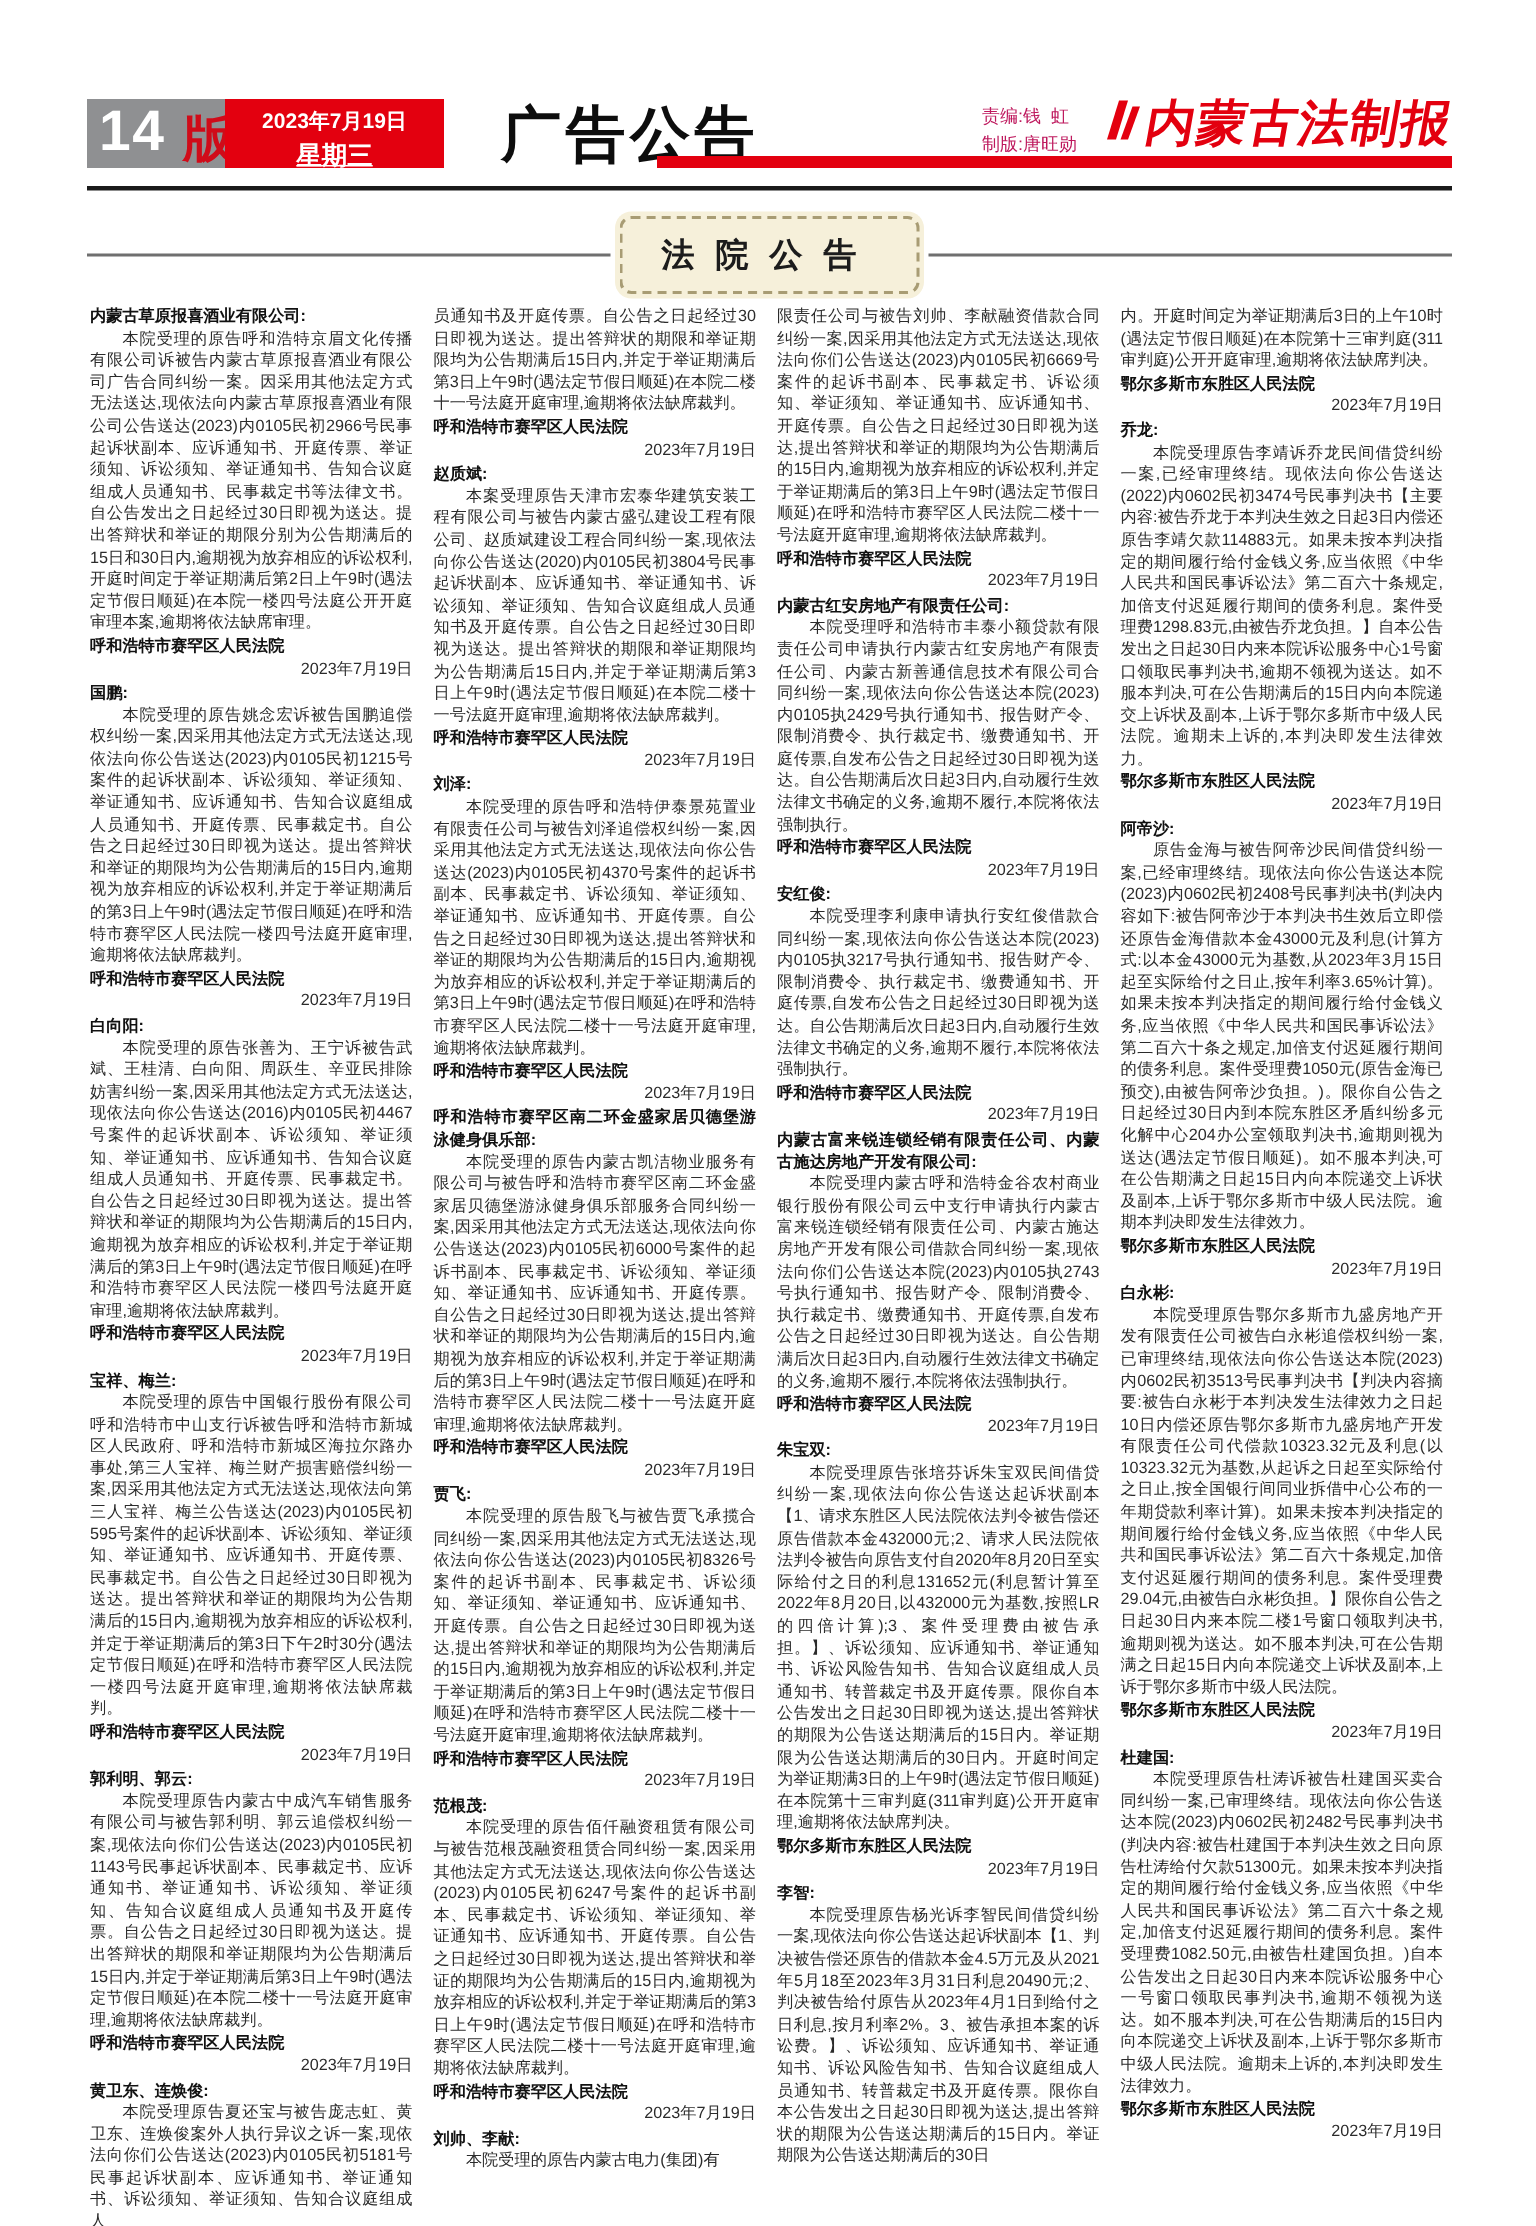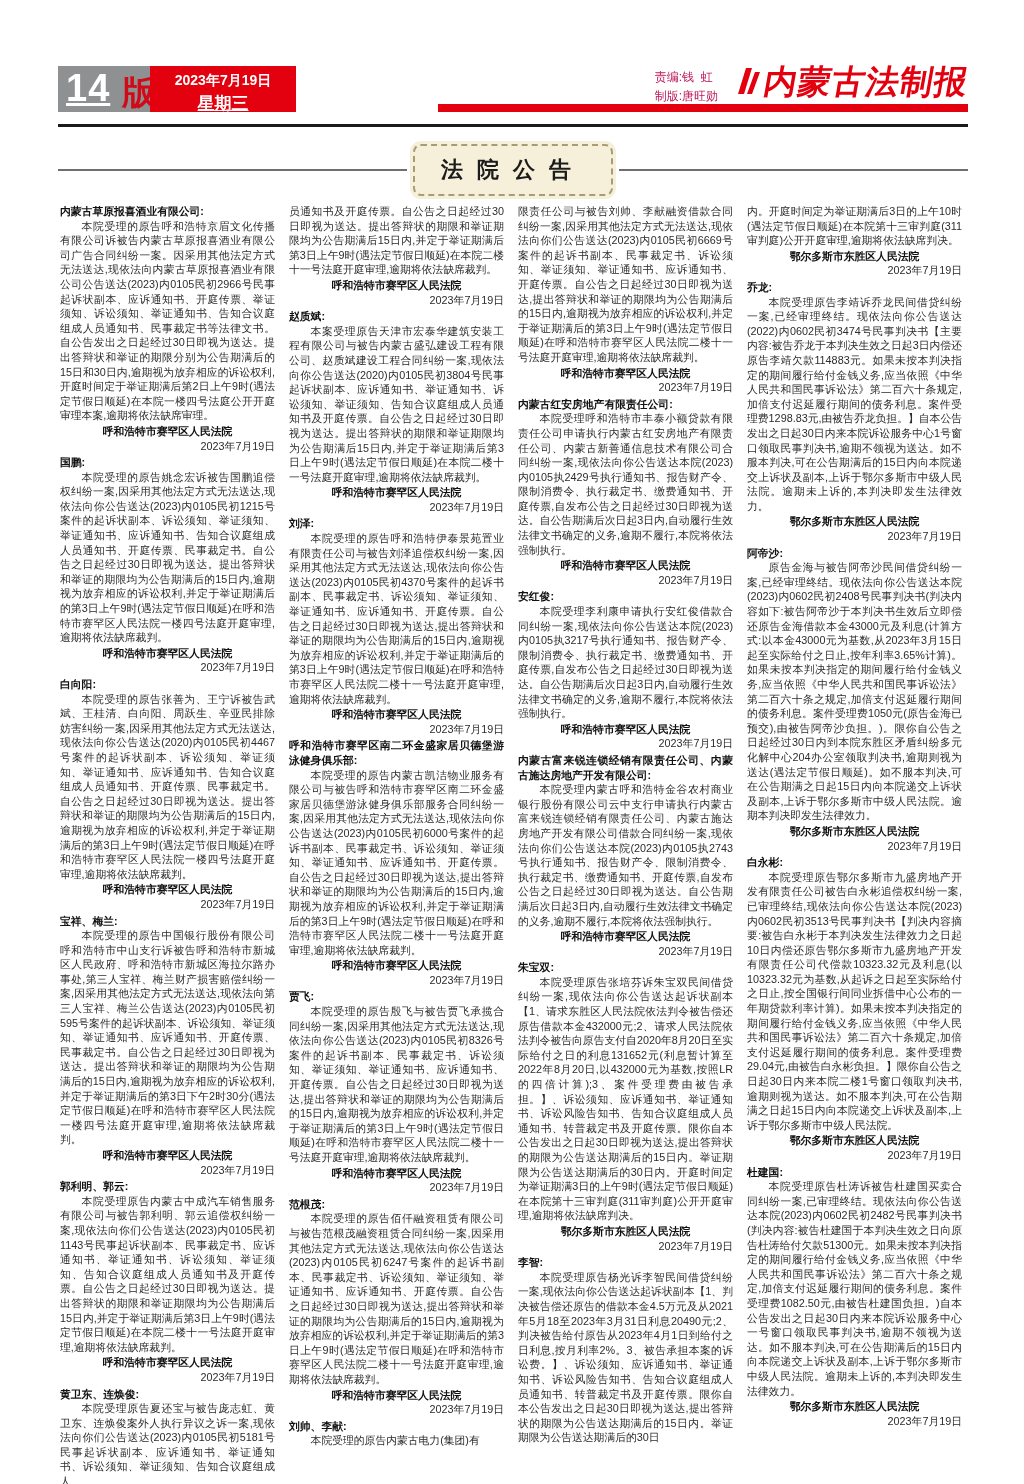--- a/index.html
+++ b/index.html
@@ -6,21 +6,21 @@
   body{
     width:1024px;height:1484px;background:#ffffff;position:relative;
     font-family:"Liberation Sans","DejaVu Sans",sans-serif;
     color:#2a2a2a;overflow:hidden;
   }
   .page{position:absolute;left:0;top:0;width:1024px;height:1484px;}
 
   
   .masthead{position:absolute;left:58px;top:64px;right:56px;height:52px;}
   .pagenum-box{position:absolute;left:0;top:2px;width:92px;height:46px;background:#8f9092;}
-  .pagenum{position:absolute;left:8px;top:1px;color:#ffffff;font-size:38px;font-weight:bold;letter-spacing:1px;text-decoration:underline;}
+  .pagenum{position:absolute;left:8px;top:1px;color:#ffffff;font-size:38px;font-weight:bold;letter-spacing:1px;}
   .ban-char{position:absolute;right:-6px;top:4px;font-size:34px;font-weight:bold;color:#d6000f;opacity:.92;}
   .date-box{position:absolute;left:92px;top:2px;width:146px;height:46px;background:#e3000f;color:#fff;text-align:center;}
   .date-box .d1{font-size:14px;font-weight:bold;margin-top:6px;}
   .date-box .d2{font-size:17px;font-weight:bold;margin-top:2px;text-decoration:underline;}
   .section-title{position:absolute;left:276px;top:-2px;font-size:40px;font-weight:900;color:#0d0d0d;letter-spacing:3px;font-family:"Liberation Sans","DejaVu Sans",sans-serif;}
   .red-underline{position:absolute;left:380px;right:0;top:40px;height:8px;background:#e3000f;}
   .editors{position:absolute;right:250px;top:4px;font-size:12px;color:#be185d;line-height:19px;white-space:pre;}
   .logo-wrap{position:absolute;right:0;top:-4px;display:flex;align-items:center;}
   .logo-mark{margin-right:4px;}
   .logo-text{font-family:"Liberation Serif","DejaVu Serif",serif;font-size:33px;font-weight:bold;color:#e3000f;transform:skewX(-10deg);letter-spacing:1px;}
@@ -35,37 +35,38 @@
   }
   .banner-title{font-size:22px;font-weight:bold;color:#1c1c1c;letter-spacing:14px;text-indent:14px;font-family:"Liberation Serif","DejaVu Serif",serif;}
 
   
   .columns{position:absolute;left:60px;top:204px;width:904px;display:flex;gap:14px;}
   .col{width:215px;flex:0 0 215px;font-size:10.8px;line-height:14.6px;text-align:justify;text-justify:inter-ideograph;color:#2b2b2b;}
   .blk{margin:0;}
   .blk.heading{font-weight:bold;color:#111;}
   .blk.para{text-indent:2em;}
   .blk.cont{text-indent:0;}
-  .blk.court{font-weight:bold;text-align:center;color:#111;margin-top:1px;}
+  .blk.court{font-weight:bold;text-align:left;color:#111;margin-top:1px;}
   .blk.date{text-align:right;margin-bottom:2px;}
 </style>
 </head>
 <body>
 
 <div class="page">
 
   <div class="masthead">
     <div class="pagenum-box">
       <div class="pagenum">14</div>
       <div class="ban-char">版</div>
     </div>
     <div class="date-box">
       <div class="d1">2023年7月19日</div>
       <div class="d2">星期三</div>
     </div>
+    <div class="section-title">广告公告</div>
     <div class="red-underline"></div>
     <div class="editors">责编:钱  虹
 制版:唐旺勋</div>
     <div class="logo-wrap">
       <span class="logo-mark">
         <svg width="26" height="30" viewBox="0 0 26 30">
           <polygon points="4,28 12,2 18,2 10,28" fill="#e3000f"></polygon>
           <polygon points="13,28 21,6 26,6 18,28" fill="#e3000f"></polygon>
         </svg>
       </span>
@@ -86,21 +87,21 @@
     <div class="col">
         <p class="blk heading">内蒙古草原报喜酒业有限公司:</p>
         <p class="blk para">本院受理的原告呼和浩特京眉文化传播有限公司诉被告内蒙古草原报喜酒业有限公司广告合同纠纷一案。因采用其他法定方式无法送达,现依法向内蒙古草原报喜酒业有限公司公告送达(2023)内0105民初2966号民事起诉状副本、应诉通知书、开庭传票、举证须知、诉讼须知、举证通知书、告知合议庭组成人员通知书、民事裁定书等法律文书。自公告发出之日起经过30日即视为送达。提出答辩状和举证的期限分别为公告期满后的15日和30日内,逾期视为放弃相应的诉讼权利,开庭时间定于举证期满后第2日上午9时(遇法定节假日顺延)在本院一楼四号法庭公开开庭审理本案,逾期将依法缺席审理。</p>
         <p class="blk court">呼和浩特市赛罕区人民法院</p>
         <p class="blk date">2023年7月19日</p>
         <p class="blk heading">国鹏:</p>
         <p class="blk para">本院受理的原告姚念宏诉被告国鹏追偿权纠纷一案,因采用其他法定方式无法送达,现依法向你公告送达(2023)内0105民初1215号案件的起诉状副本、诉讼须知、举证须知、举证通知书、应诉通知书、告知合议庭组成人员通知书、开庭传票、民事裁定书。自公告之日起经过30日即视为送达。提出答辩状和举证的期限均为公告期满后的15日内,逾期视为放弃相应的诉讼权利,并定于举证期满后的第3日上午9时(遇法定节假日顺延)在呼和浩特市赛罕区人民法院一楼四号法庭开庭审理,逾期将依法缺席裁判。</p>
         <p class="blk court">呼和浩特市赛罕区人民法院</p>
         <p class="blk date">2023年7月19日</p>
         <p class="blk heading">白向阳:</p>
-        <p class="blk para">本院受理的原告张善为、王宁诉被告武斌、王桂清、白向阳、周跃生、辛亚民排除妨害纠纷一案,因采用其他法定方式无法送达,现依法向你公告送达(2020)内0105民初4467号案件的起诉状副本、诉讼须知、举证须知、举证通知书、应诉通知书、告知合议庭组成人员通知书、开庭传票、民事裁定书。自公告之日起经过30日即视为送达。提出答辩状和举证的期限均为公告期满后的15日内,逾期视为放弃相应的诉讼权利,并定于举证期满后的第3日上午9时(遇法定节假日顺延)在呼和浩特市赛罕区人民法院一楼四号法庭开庭审理,逾期将依法缺席裁判。</p>
+        <p class="blk para">本院受理的原告张善为、王宁诉被告武斌、王桂清、白向阳、周跃生、辛亚民排除妨害纠纷一案,因采用其他法定方式无法送达,现依法向你公告送达(2016)内0105民初4467号案件的起诉状副本、诉讼须知、举证须知、举证通知书、应诉通知书、告知合议庭组成人员通知书、开庭传票、民事裁定书。自公告之日起经过30日即视为送达。提出答辩状和举证的期限均为公告期满后的15日内,逾期视为放弃相应的诉讼权利,并定于举证期满后的第3日上午9时(遇法定节假日顺延)在呼和浩特市赛罕区人民法院一楼四号法庭开庭审理,逾期将依法缺席裁判。</p>
         <p class="blk court">呼和浩特市赛罕区人民法院</p>
         <p class="blk date">2023年7月19日</p>
         <p class="blk heading">宝祥、梅兰:</p>
         <p class="blk para">本院受理的原告中国银行股份有限公司呼和浩特市中山支行诉被告呼和浩特市新城区人民政府、呼和浩特市新城区海拉尔路办事处,第三人宝祥、梅兰财产损害赔偿纠纷一案,因采用其他法定方式无法送达,现依法向第三人宝祥、梅兰公告送达(2023)内0105民初595号案件的起诉状副本、诉讼须知、举证须知、举证通知书、应诉通知书、开庭传票、民事裁定书。自公告之日起经过30日即视为送达。提出答辩状和举证的期限均为公告期满后的15日内,逾期视为放弃相应的诉讼权利,并定于举证期满后的第3日下午2时30分(遇法定节假日顺延)在呼和浩特市赛罕区人民法院一楼四号法庭开庭审理,逾期将依法缺席裁判。</p>
         <p class="blk court">呼和浩特市赛罕区人民法院</p>
         <p class="blk date">2023年7月19日</p>
         <p class="blk heading">郭利明、郭云:</p>
         <p class="blk para">本院受理原告内蒙古中成汽车销售服务有限公司与被告郭利明、郭云追偿权纠纷一案,现依法向你们公告送达(2023)内0105民初1143号民事起诉状副本、民事裁定书、应诉通知书、举证通知书、诉讼须知、举证须知、告知合议庭组成人员通知书及开庭传票。自公告之日起经过30日即视为送达。提出答辩状的期限和举证期限均为公告期满后15日内,并定于举证期满后第3日上午9时(遇法定节假日顺延)在本院二楼十一号法庭开庭审理,逾期将依法缺席裁判。</p>
         <p class="blk court">呼和浩特市赛罕区人民法院</p>
         <p class="blk date">2023年7月19日</p>

